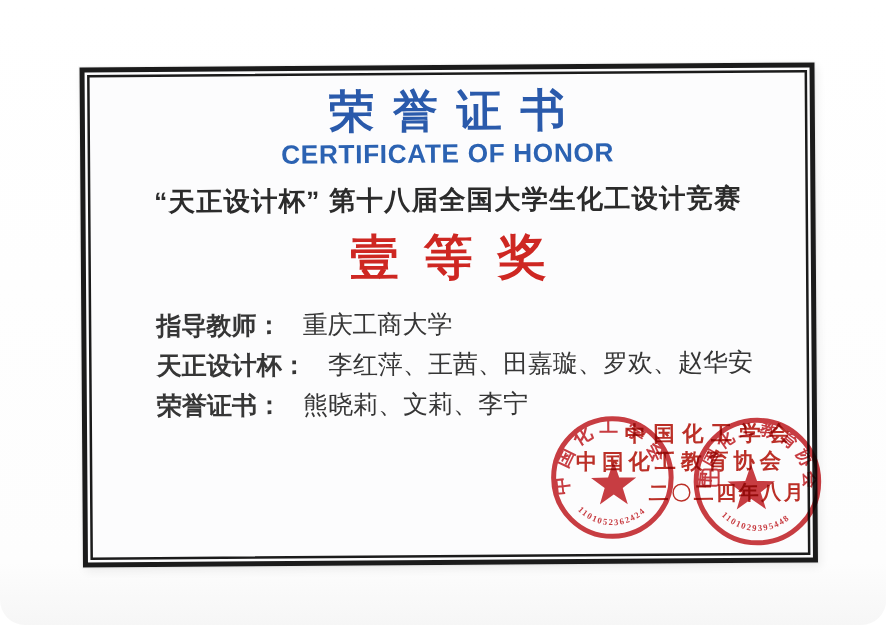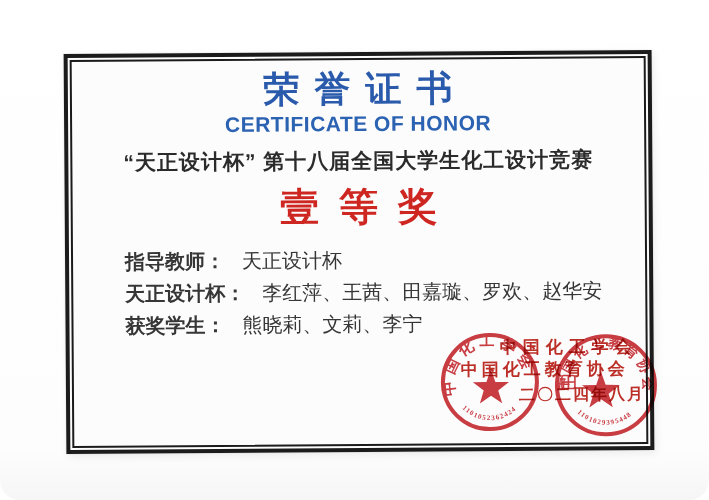--- a/index.html
+++ b/index.html
@@ -70,28 +70,28 @@
 
     <div class="title-en">CERTIFICATE OF HONOR</div>
 
     <div class="competition">“天正设计杯” 第十八届全国大学生化工设计竞赛</div>
 
     <div class="award">壹等奖</div>
 
     <div class="fields">
       <div class="field-row">
         <span class="field-label">指导教师：</span>
-        <span class="field-value">天正设计杯</span>
+        <span class="field-value">重庆工商大学</span>
       </div>
       <div class="field-row">
         <span class="field-label">天正设计杯：</span>
         <span class="field-value">李红萍、王茜、田嘉璇、罗欢、赵华安</span>
       </div>
       <div class="field-row">
-        <span class="field-label">获奖学生：</span>
+        <span class="field-label">荣誉证书：</span>
         <span class="field-value">熊晓莉、文莉、李宁</span>
       </div>
     </div>
 
     <div class="sig-line sig-org1">中国化工学会</div>
     <div class="sig-line sig-org2">中国化工教育协会</div>
     <div class="sig-line sig-date">二〇二四年八月</div>
 
     <svg class="seal seal-left" width="116" height="116" viewBox="-58 -58 116 116">
       <defs>

